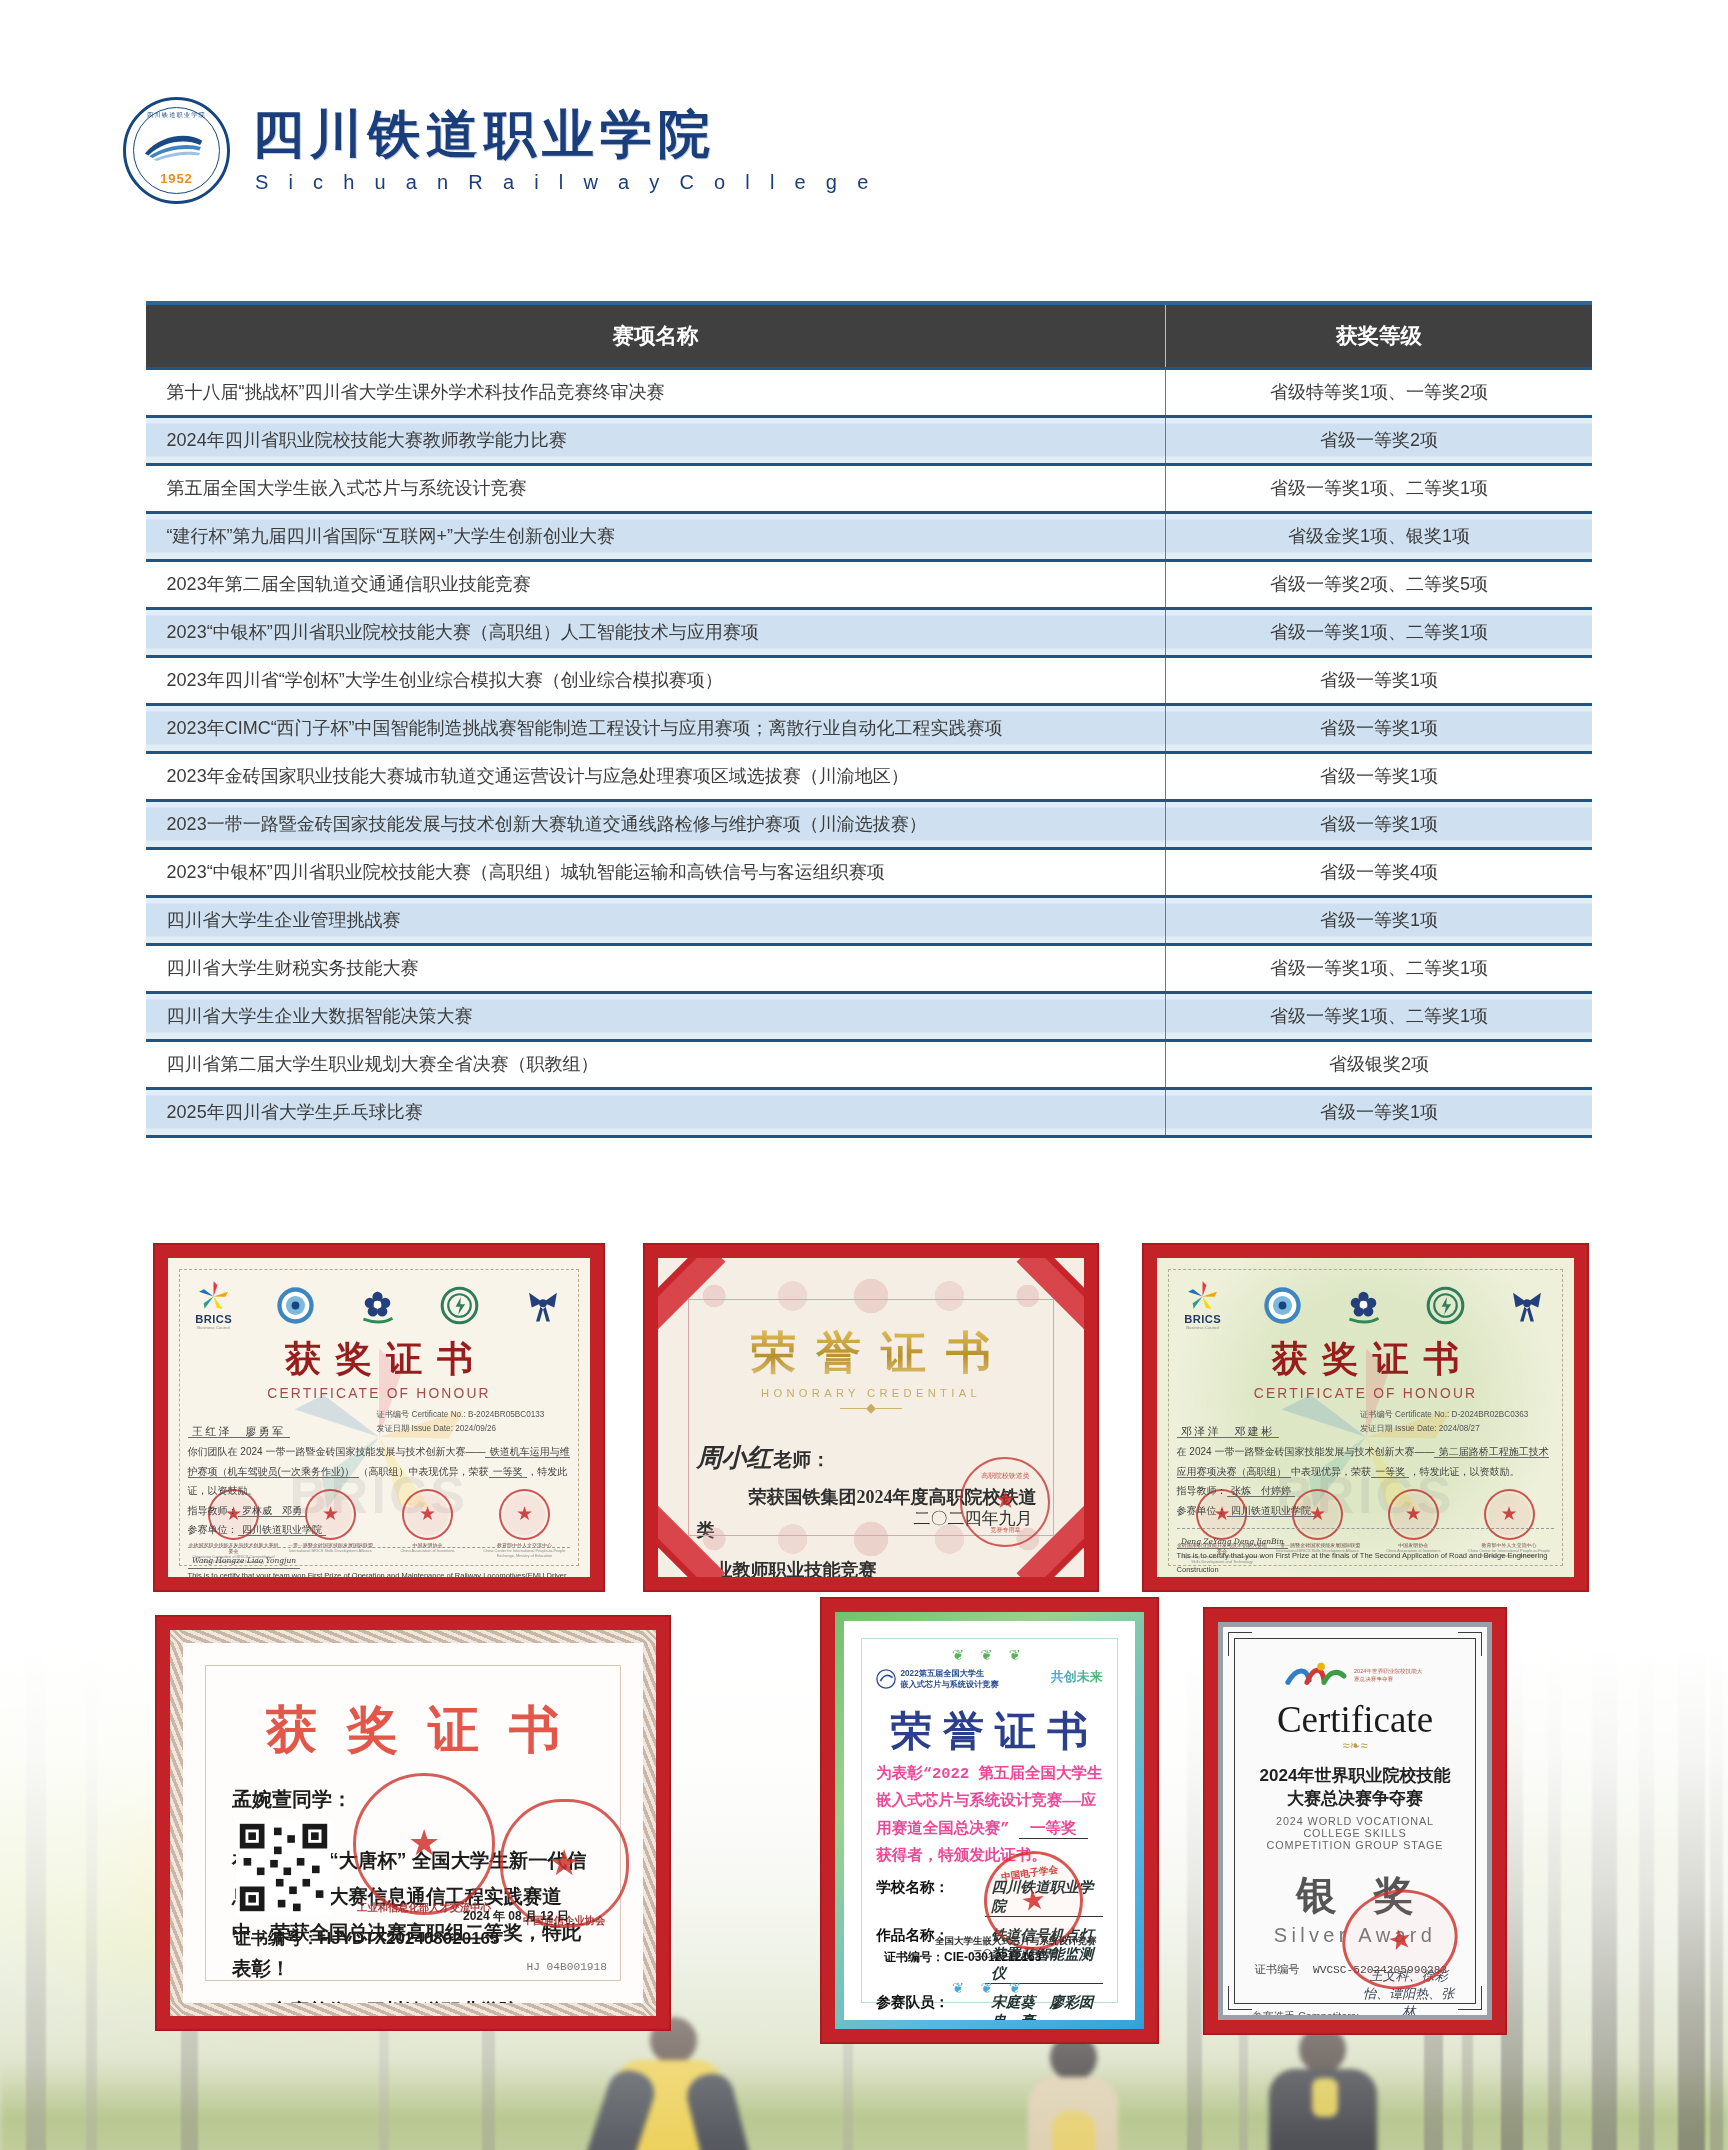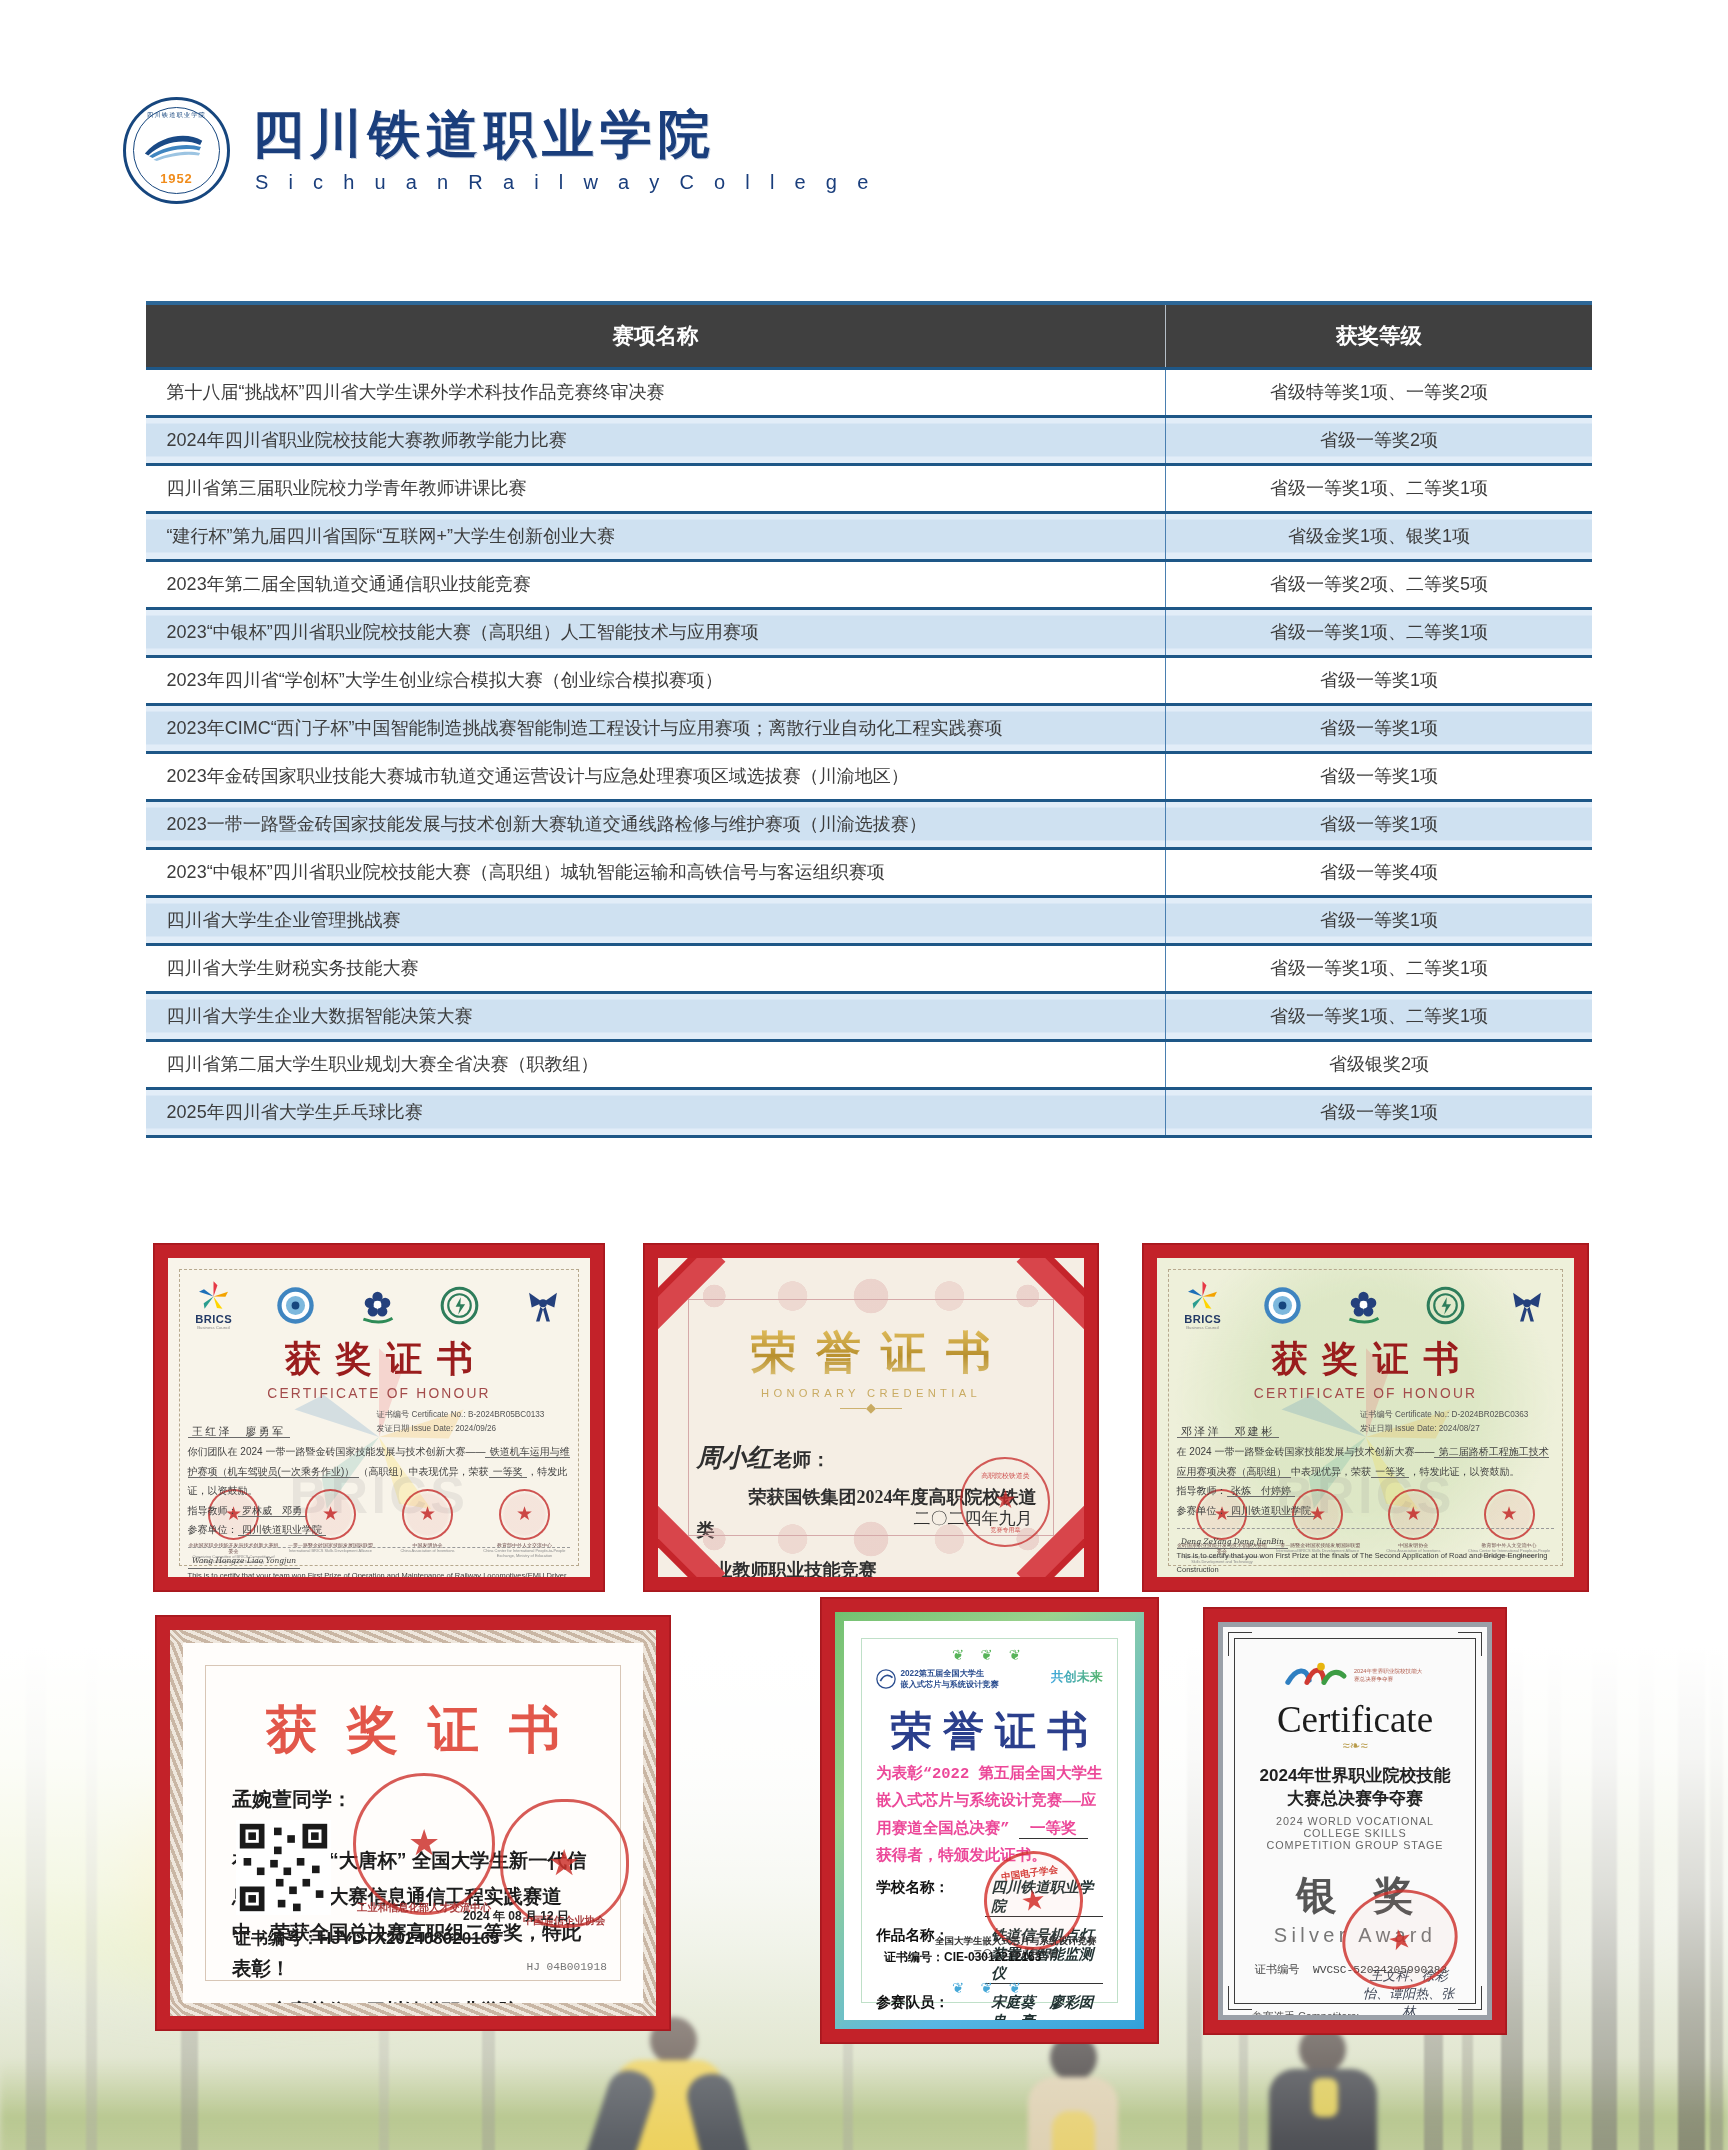--- a/index.html
+++ b/index.html
@@ -229,21 +229,21 @@
   <tbody>
       <tr>
         <td class="c-name">第十八届“挑战杯”四川省大学生课外学术科技作品竞赛终审决赛</td>
         <td class="c-award">省级特等奖1项、一等奖2项</td>
       </tr>
       <tr>
         <td class="c-name">2024年四川省职业院校技能大赛教师教学能力比赛</td>
         <td class="c-award">省级一等奖2项</td>
       </tr>
       <tr>
-        <td class="c-name">四川省第三届职业院校力学青年教师讲课比赛</td>
+        <td class="c-name">第五届全国大学生嵌入式芯片与系统设计竞赛</td>
         <td class="c-award">省级一等奖1项、二等奖1项</td>
       </tr>
       <tr>
         <td class="c-name">“建行杯”第九届四川省国际“互联网+”大学生创新创业大赛</td>
         <td class="c-award">省级金奖1项、银奖1项</td>
       </tr>
       <tr>
         <td class="c-name">2023年第二届全国轨道交通通信职业技能竞赛</td>
         <td class="c-award">省级一等奖2项、二等奖5项</td>
       </tr>

